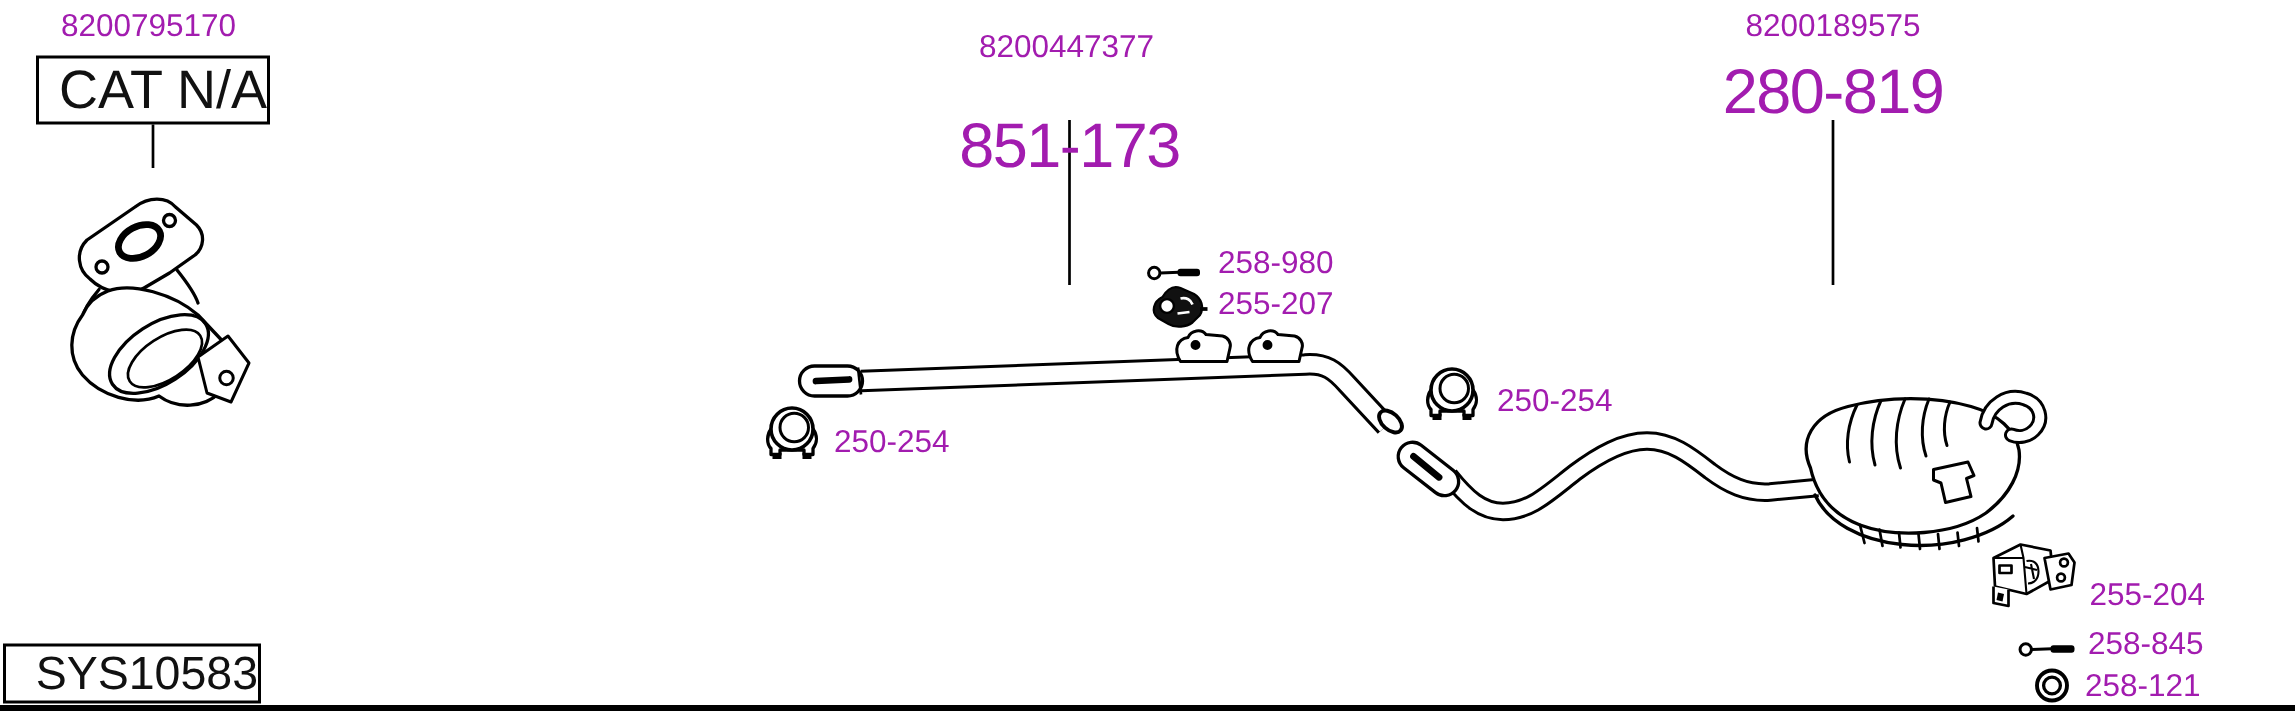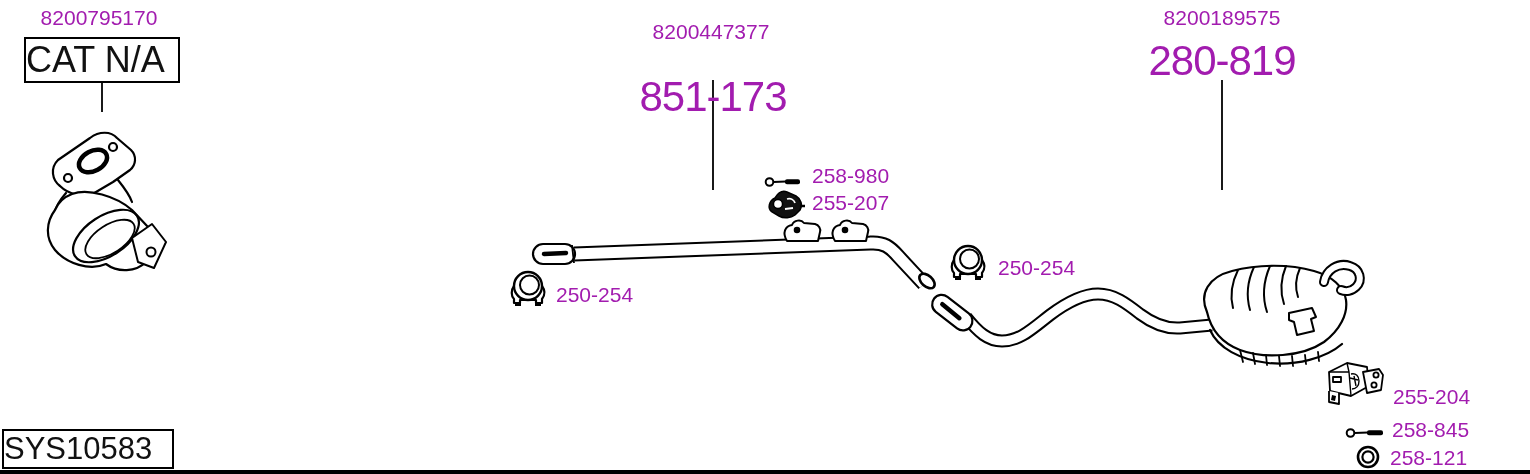--- a/index.html
+++ b/index.html
@@ -8,21 +8,21 @@
     font-family:"Liberation Sans", sans-serif; color:#111; overflow:hidden;
   }
   svg.art { position:absolute; left:0; top:0; display:block; }
   .txt { position:absolute; white-space:nowrap; line-height:1.15; color:#a21caf; }
   .pn  { font-size:21px; }
   .big { font-size:42px; letter-spacing:-1px; }
   .sm  { font-size:21px; }
   .center { transform:translateX(-50%); }
   .box {
     position:absolute; border:2px solid #000; background:#fff;
-    display:flex; align-items:center; justify-content:flex-start; white-space:nowrap;
+    display:flex; align-items:center; justify-content:flex-end; white-space:nowrap;
   }
   .cat-box { left:24px; top:37px; width:152px; height:42px; font-size:36px; }
   .sys-box { left:2px;  top:429px; width:168px; height:36px; font-size:31px; }
 </style>
 </head>
 <body>
 
 <div class="canvas">
 
   <svg class="art" width="1530" height="474" viewBox="0 0 1530 474">

